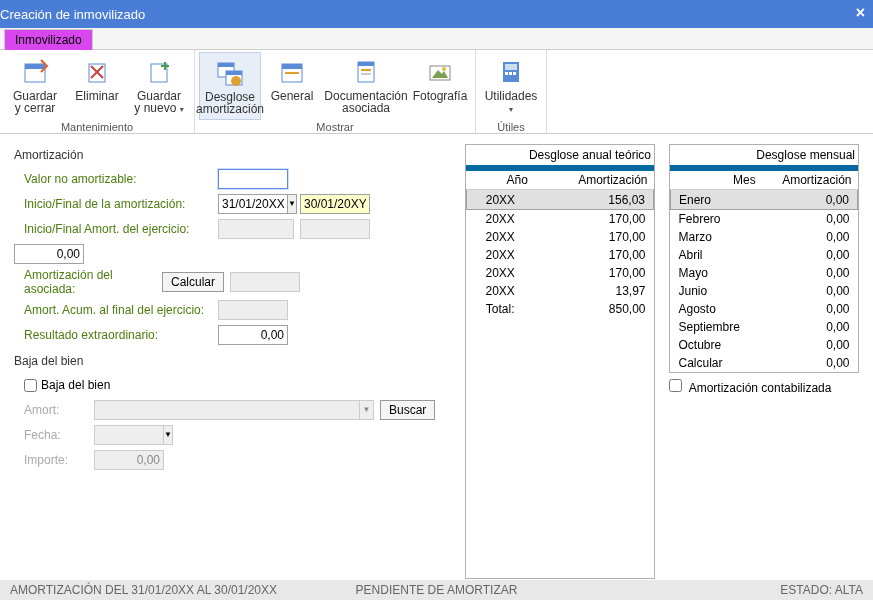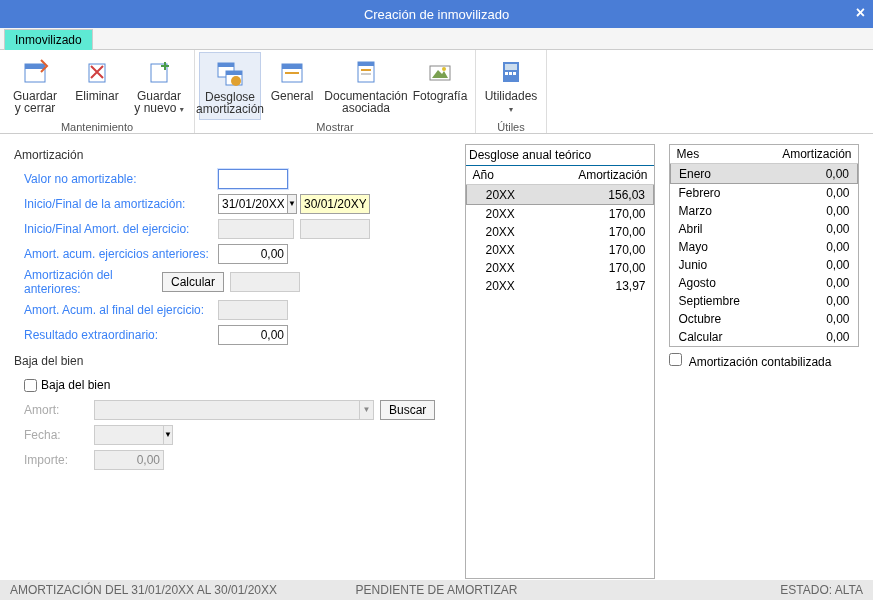--- a/index.html
+++ b/index.html
@@ -1,51 +1,51 @@
 <!DOCTYPE html>
 <html><head>
 <meta charset="utf-8">
 <style>
 *{box-sizing:border-box;margin:0;padding:0;font-family:"Segoe UI",Tahoma,sans-serif;font-size:12px}
 body{background:#fff;width:873px;height:600px;overflow:hidden;position:relative}
-.titlebar{height:28px;background:#4a7dd6;color:#fff;display:flex;align-items:center;justify-content:center;position:relative}
+.titlebar{height:28px;background:#4a7dd6;color:#fff;display:flex;align-items:center;position:relative}
 .titlebar .ttl{font-size:13px}
 .titlebar .cls{position:absolute;right:8px;top:4px;font-size:16px;cursor:pointer;font-weight:bold}
 .tabstrip{height:22px;display:flex;align-items:flex-end;border-bottom:1px solid #ccc;background:#f5f5f5}
-.tab{background:#5eead4;border:1px solid #ccc;border-bottom:none;padding:3px 10px;margin-left:4px;position:relative;top:1px}
+.tab{background:#d946ef;border:1px solid #ccc;border-bottom:none;padding:3px 10px;margin-left:4px;position:relative;top:1px}
 .ribbon{height:84px;border-bottom:1px solid #ccc;display:flex}
 .rgroup{border-right:1px solid #ddd;display:flex;flex-direction:column;align-items:center;padding:2px 4px}
 .rgroup .btns{display:flex;flex:1}
 .rbtn{width:62px;display:flex;flex-direction:column;align-items:center;justify-content:flex-start;padding:4px 2px;cursor:pointer;text-align:center}
 .rbtn.active{background:#e8eef8;border:1px solid #c0cfea}
 .ricon{width:32px;height:32px;margin-bottom:2px;display:flex;align-items:center;justify-content:center}
 .ricon svg{width:32px;height:32px}
 .rlabel{line-height:12px;color:#333}
 .rdrop{font-size:8px;color:#555}
 .gname{color:#555;font-size:11px;padding:1px 0 2px}
 .content{padding:10px 14px 0;display:flex;gap:14px;height:445px}
 .left{width:450px}
 .sect{color:#333;margin:4px 0 6px;font-weight:normal}
 .row{display:flex;align-items:center;margin:3px 0;min-height:22px}
-.lbl{width:204px;padding-left:10px;color:#3b82f6}
+.lbl{width:204px;padding-left:10px;color:#4d7c0f}
 .inp,.sel{border:1px solid #a0a0a0;height:20px;padding:0 3px;background:#fff}
 .inp{width:70px;text-align:right}
 .dis{background:#eee;color:#888;border-color:#ccc}
 .hlt{background:#ffffcc}
 .focus{border:1px solid #5e8adf;outline:1px solid #cfe0ff}
 .btn{border:1px solid #999;background:#f5f5f5;padding:2px 8px;cursor:pointer;height:20px}
 .cb{margin-right:4px}
 .dcombo{display:flex;width:76px}
 .dcombo .inp{flex:1;text-align:left}
 .dcombo .arr{width:14px;border:1px solid #a0a0a0;border-left:none;background:#f0f0f0;text-align:center;font-size:8px;line-height:18px;cursor:pointer}
 .tables{display:flex;gap:14px;flex:1}
 .tbl{border:1px solid #b0b0b0;background:#fff}
-.tbl .hdr{text-align:left;padding:3px;border-bottom:1px solid #0369a1}
+.tbl .hdr{text-align:right;padding:3px;border-bottom:6px solid #0369a1}
 .tbl table{width:100%;border-collapse:collapse}
-.tbl th{font-weight:normal;border-bottom:1px solid #ccc;padding:2px 6px;text-align:left}
+.tbl th{font-weight:normal;border-bottom:1px solid #ccc;padding:2px 6px;text-align:right}
 .tbl th.r{text-align:right}
 .tbl td{padding:2px 8px;border:none}
 .tbl td.r{text-align:right}
 .tbl tr.sel td{background:#e0e0e0}
 .annualtbl{width:190px}.monthtbl{width:190px}
 .cbrow{margin-top:6px}
 .status{position:absolute;left:0;bottom:0;width:873px;height:20px;background:#e8e8e8;display:flex;align-items:center;padding:0 10px;justify-content:space-between;color:#666;font-size:11px}
 .status .c{position:absolute;left:50%;transform:translateX(-50%)}
 </style>
 </head>
@@ -178,25 +178,24 @@
    <span style="width:6px"></span>
    <input class="inp hlt" style="width: 70px; text-align: left;" value="30/01/20XY">
   </div>
   <div class="row">
    <span class="lbl">Inicio/Final Amort. del ejercicio:</span>
    <input class="inp dis" style="width: 76px;" disabled="">
    <span style="width:6px"></span>
    <input class="inp dis" style="width: 70px;" disabled="">
   </div>
   <div class="row">
-   <span class="lbl">Amort. acum. ejercicios anteriores:</span>
    <input class="inp" value="0,00" style="">
   </div>
   <div class="row">
-   <span class="lbl" style="width:148px">Amortización del anteriores:</span>
+   <span class="lbl" style="width:148px">Amortización del asociada:</span>
    <button class="btn">Calcular</button>
    <span style="flex:0 0 4px"></span>
    <input class="inp dis" style="margin-left: 2px;" disabled="">
   </div>
   <div class="row">
    <span class="lbl">Amort. Acum. al final del ejercicio:</span>
    <input class="inp dis" disabled="" style="">
   </div>
   <div class="row">
    <span class="lbl">Resultado extraordinario:</span>
@@ -258,25 +257,30 @@
               <td class="r">170,00</td>
             </tr>
             <tr>
               <td style="text-align:center">20XX</td>
               <td class="r">170,00</td>
             </tr>
             <tr>
               <td style="text-align:center">20XX</td>
               <td class="r">13,97</td>
             </tr>
+            <tr>
+              <td style="text-align:center">Total:</td>
+              <td class="r">850,00</td>
+            </tr>
           </tbody>
         </table>
   </div>
   <div>
    <div class="tbl monthtbl">
+    <div class="hdr">Desglose mensual</div>
     <table>
             <thead>
               <tr>
      <th>Mes</th>
      <th class="r">Amortización</th>
     </tr>
             </thead>
             <tbody id="monthly-body">
               <tr class="sel">
                 <td>Enero</td>

